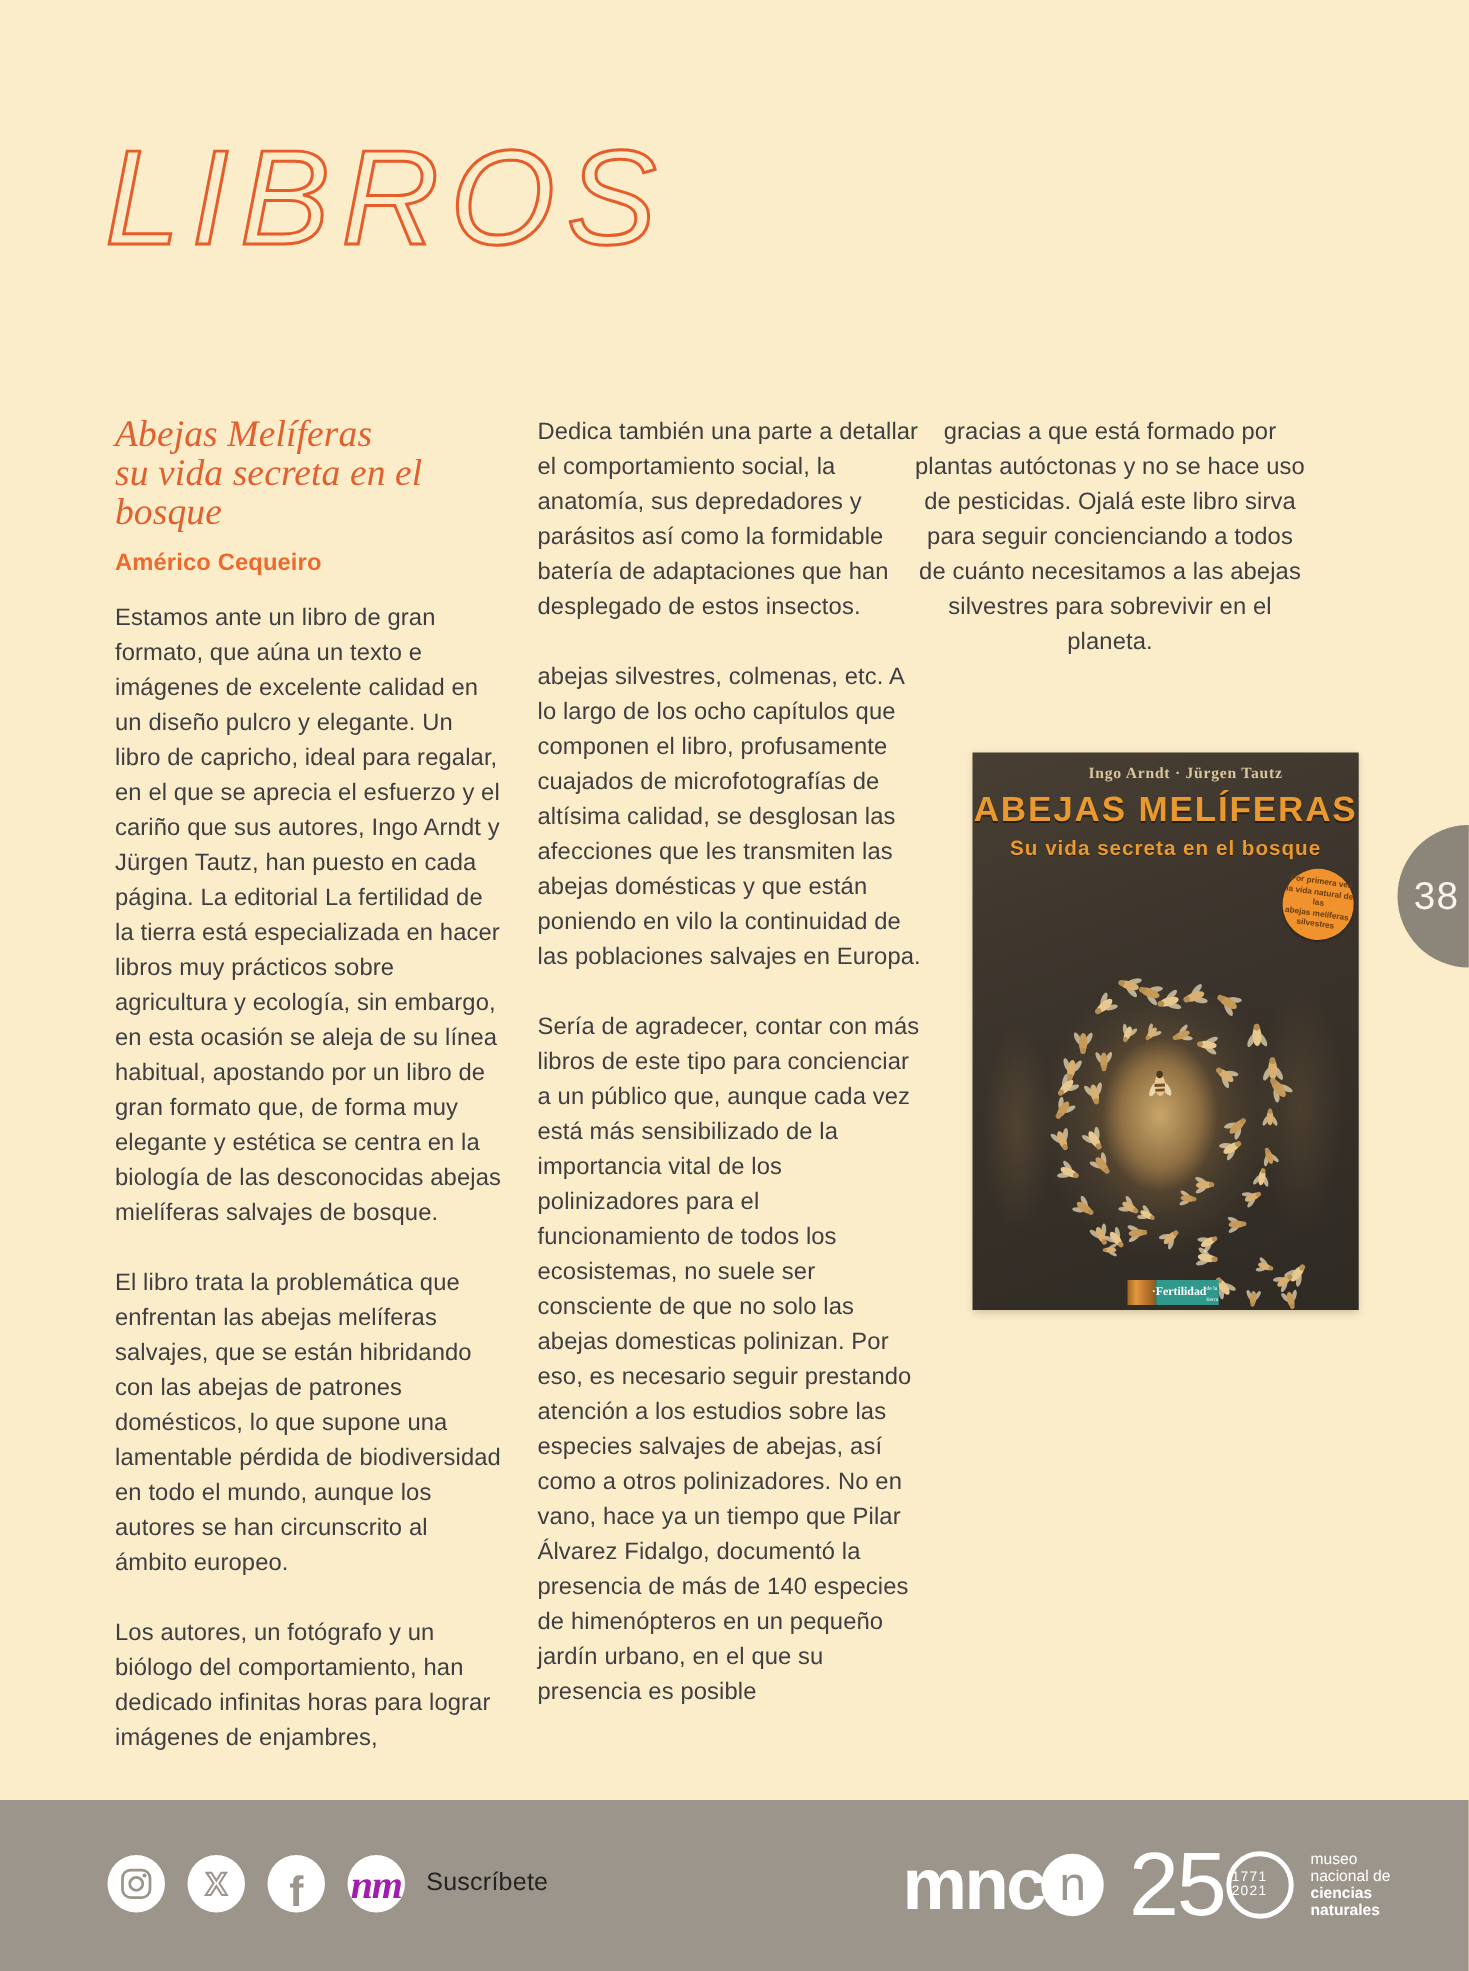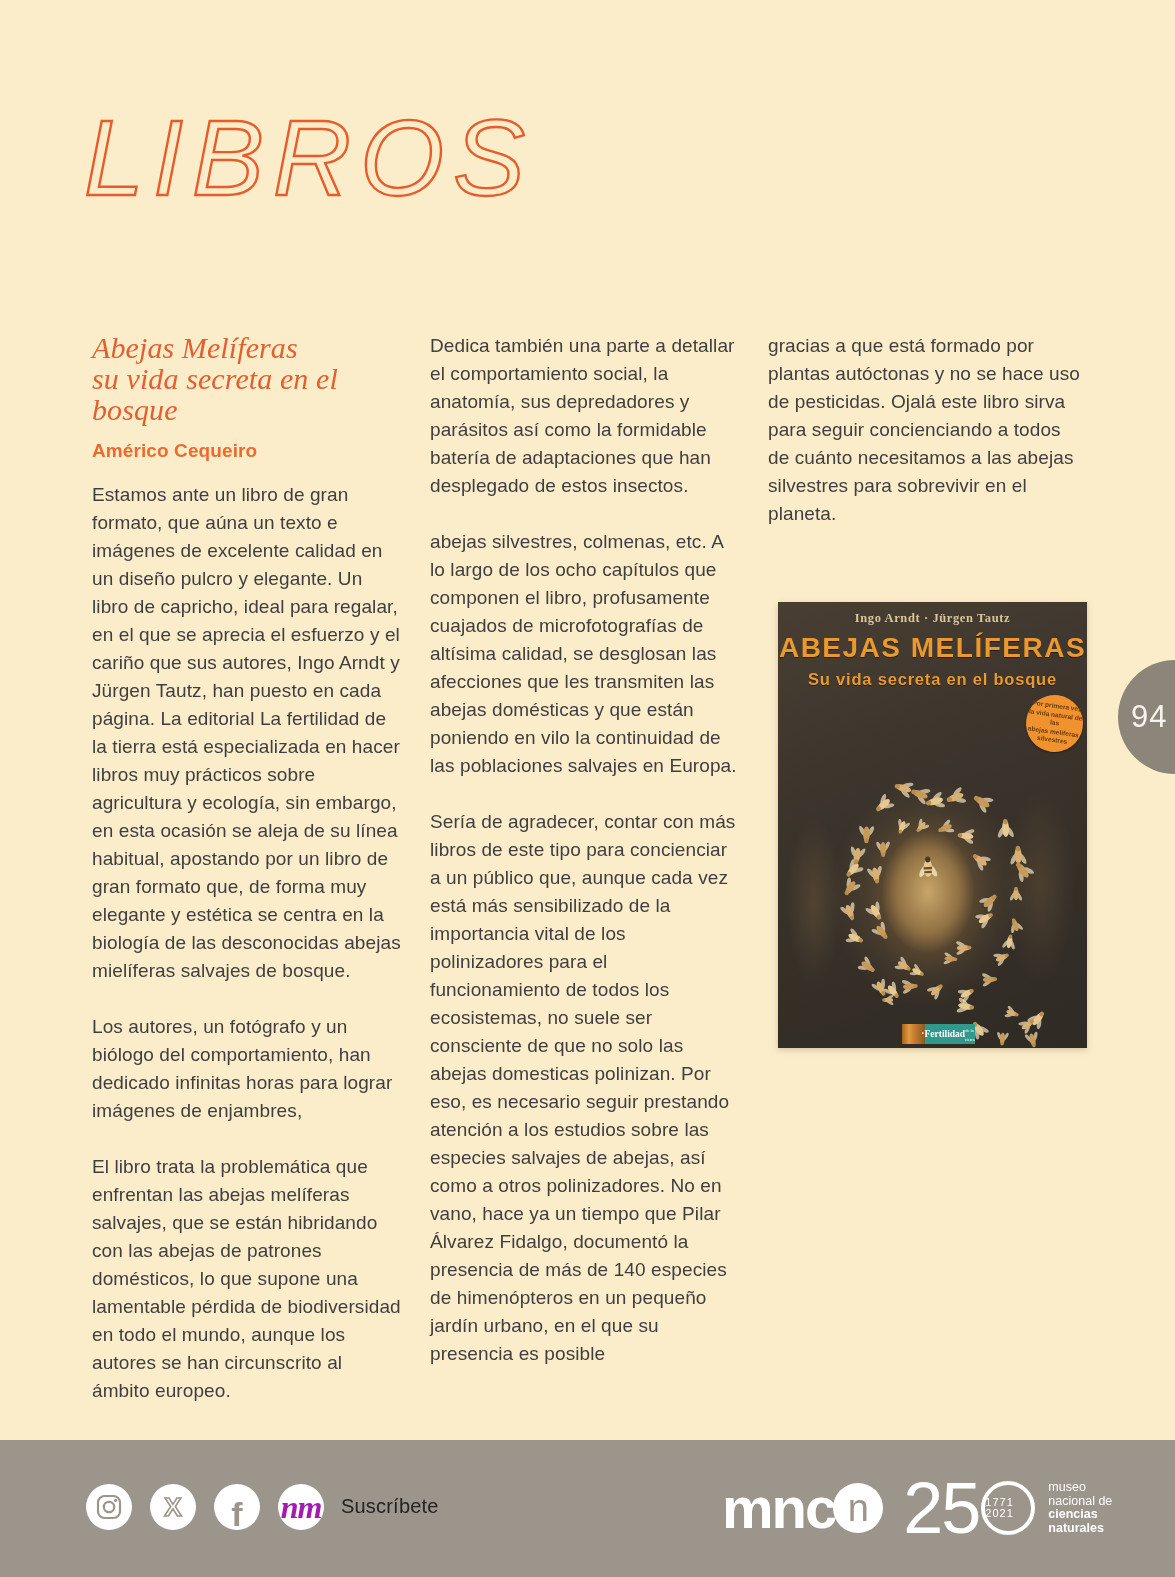--- a/index.html
+++ b/index.html
@@ -17,36 +17,36 @@
   }
   @supports (-webkit-text-stroke:1px #000){
     .libros{color:transparent;-webkit-text-stroke:2.4px #e65c2b;}
   }
   
   .col{position:absolute;top:332px;width:312px;color:#3f3e40;
        font-size:19px;line-height:28px;letter-spacing:.1px;}
   .col p{margin:0 0 28px 0;hyphens:auto;-webkit-hyphens:auto;}
   .col1{left:92px;}
   .col2{left:430px;}
-  .col3{left:768px;}
+  .col3{left:732px;text-align:center;}
   .art-title{
     font-family:"Liberation Serif",serif;font-style:italic;
     color:#e2602f;font-size:30px;line-height:31px;font-weight:400;
   }
   .art-author{color:#ed6a2e;font-weight:700;font-size:19px;margin:12px 0 16px 0;}
   
   .book{
     position:absolute;left:778px;top:602px;width:309px;height:446px;
     background:linear-gradient(160deg,#483e33 0%,#3a332b 45%,#2f2a24 100%);
     box-shadow:0 2px 6px rgba(90,70,40,.25);
   }
   .book-authors{
     position:absolute;top:9px;width:100%;text-align:center;
     font-family:"Liberation Serif",serif;font-weight:700;
-    font-size:12.5px;letter-spacing:.6px;color:#d9c69c;
+    font-size:12.5px;letter-spacing:.6px;color:#d9c69c;margin-left:16px;
   }
   .book-title{
     position:absolute;top:30px;width:100%;text-align:center;
     font-size:28px;font-weight:700;letter-spacing:1.5px;color:#e9992e;
     text-shadow:0 1px 0 rgba(0,0,0,.45);
   }
   .book-subtitle{
     position:absolute;top:68px;width:100%;text-align:center;
     font-size:16.5px;font-weight:700;letter-spacing:.8px;color:#e9992e;
     text-shadow:0 1px 0 rgba(0,0,0,.45);
@@ -136,22 +136,22 @@
 
 <div class="libros">LIBROS</div>
 
 <div class="col col1">
   <div class="art-title">
     <div>Abejas Melíferas</div>
     <div>su vida secreta en el bosque</div>
   </div>
   <div class="art-author">Américo Cequeiro</div>
   <p>Estamos ante un libro de gran formato, que aúna un texto e imágenes de excelente calidad en un diseño pulcro y elegante. Un libro de capricho, ideal para regalar, en el que se aprecia el esfuerzo y el cariño que sus autores, Ingo Arndt y Jürgen Tautz, han puesto en cada página. La editorial La fertilidad de la tierra está especializada en hacer libros muy prácticos sobre agricultura y ecología, sin embargo, en esta ocasión se aleja de su línea habitual, apostando por un libro de gran formato que, de forma muy elegante y estética se centra en la biología de las desconocidas abejas mielíferas salvajes de bosque.</p>
+  <p>El libro trata la problemática que enfrentan las abejas melíferas salvajes, que se están hibridando con las abejas de patrones domésticos, lo que supone una lamentable pérdida de biodiversidad en todo el mundo, aunque los autores se han circunscrito al ámbito europeo.</p>
   <p>Los autores, un fotógrafo y un biólogo del comportamiento, han dedicado infinitas horas para lograr imágenes de enjambres,</p>
-  <p>El libro trata la problemática que enfrentan las abejas melíferas salvajes, que se están hibridando con las abejas de patrones domésticos, lo que supone una lamentable pérdida de biodiversidad en todo el mundo, aunque los autores se han circunscrito al ámbito europeo.</p>
 </div>
 
 <div class="col col2">
   <p>Dedica también una parte a detallar el comportamiento social, la anatomía, sus depredadores y parásitos así como la formidable batería de adaptaciones que han desplegado de estos insectos.</p>
   <p>abejas silvestres, colmenas, etc. A lo largo de los ocho capítulos que componen el libro, profusamente cuajados de microfotografías de altísima calidad, se desglosan las afecciones que les transmiten las abejas domésticas y que están poniendo en vilo la continuidad de las poblaciones salvajes en Europa.</p>
   <p>Sería de agradecer, contar con más libros de este tipo para concienciar a un público que, aunque cada vez está más sensibilizado de la importancia vital de los polinizadores para el funcionamiento de todos los ecosistemas, no suele ser consciente de que no solo las abejas domesticas polinizan. Por eso, es necesario seguir prestando atención a los estudios sobre las especies salvajes de abejas, así como a otros polinizadores. No en vano, hace ya un tiempo que Pilar Álvarez Fidalgo, documentó la presencia de más de 140 especies de himenópteros en un pequeño jardín urbano, en el que su presencia es posible</p>
 </div>
 
 <div class="col col3">
   <p>gracias a que está formado por plantas autóctonas y no se hace uso de pesticidas. Ojalá este libro sirva para seguir concienciando a todos de cuánto necesitamos a las abejas silvestres para sobrevivir en el planeta.</p>
@@ -481,21 +481,21 @@
   <div class="publisher">
     <div class="pub-art"></div>
     <div class="pub-teal">
       <span>·Fertilidad</span>
       <span class="pub-sub">de la tierra</span>
     </div>
   </div>
 </div>
 
 <div class="page-badge">
-  <span>94</span>
+  <span>38</span>
 </div>
 
 <div class="footer">
   <div class="social">
     <div class="sicon">
       <svg width="26" height="26" viewBox="0 0 26 26">
         <rect x="2" y="2" width="22" height="22" rx="6.5" fill="none" stroke="#9c958b" stroke-width="2.2"></rect>
         <circle cx="13" cy="13" r="5.2" fill="none" stroke="#9c958b" stroke-width="2.2"></circle>
         <circle cx="19.6" cy="6.4" r="1.6" fill="#9c958b"></circle>
       </svg>

